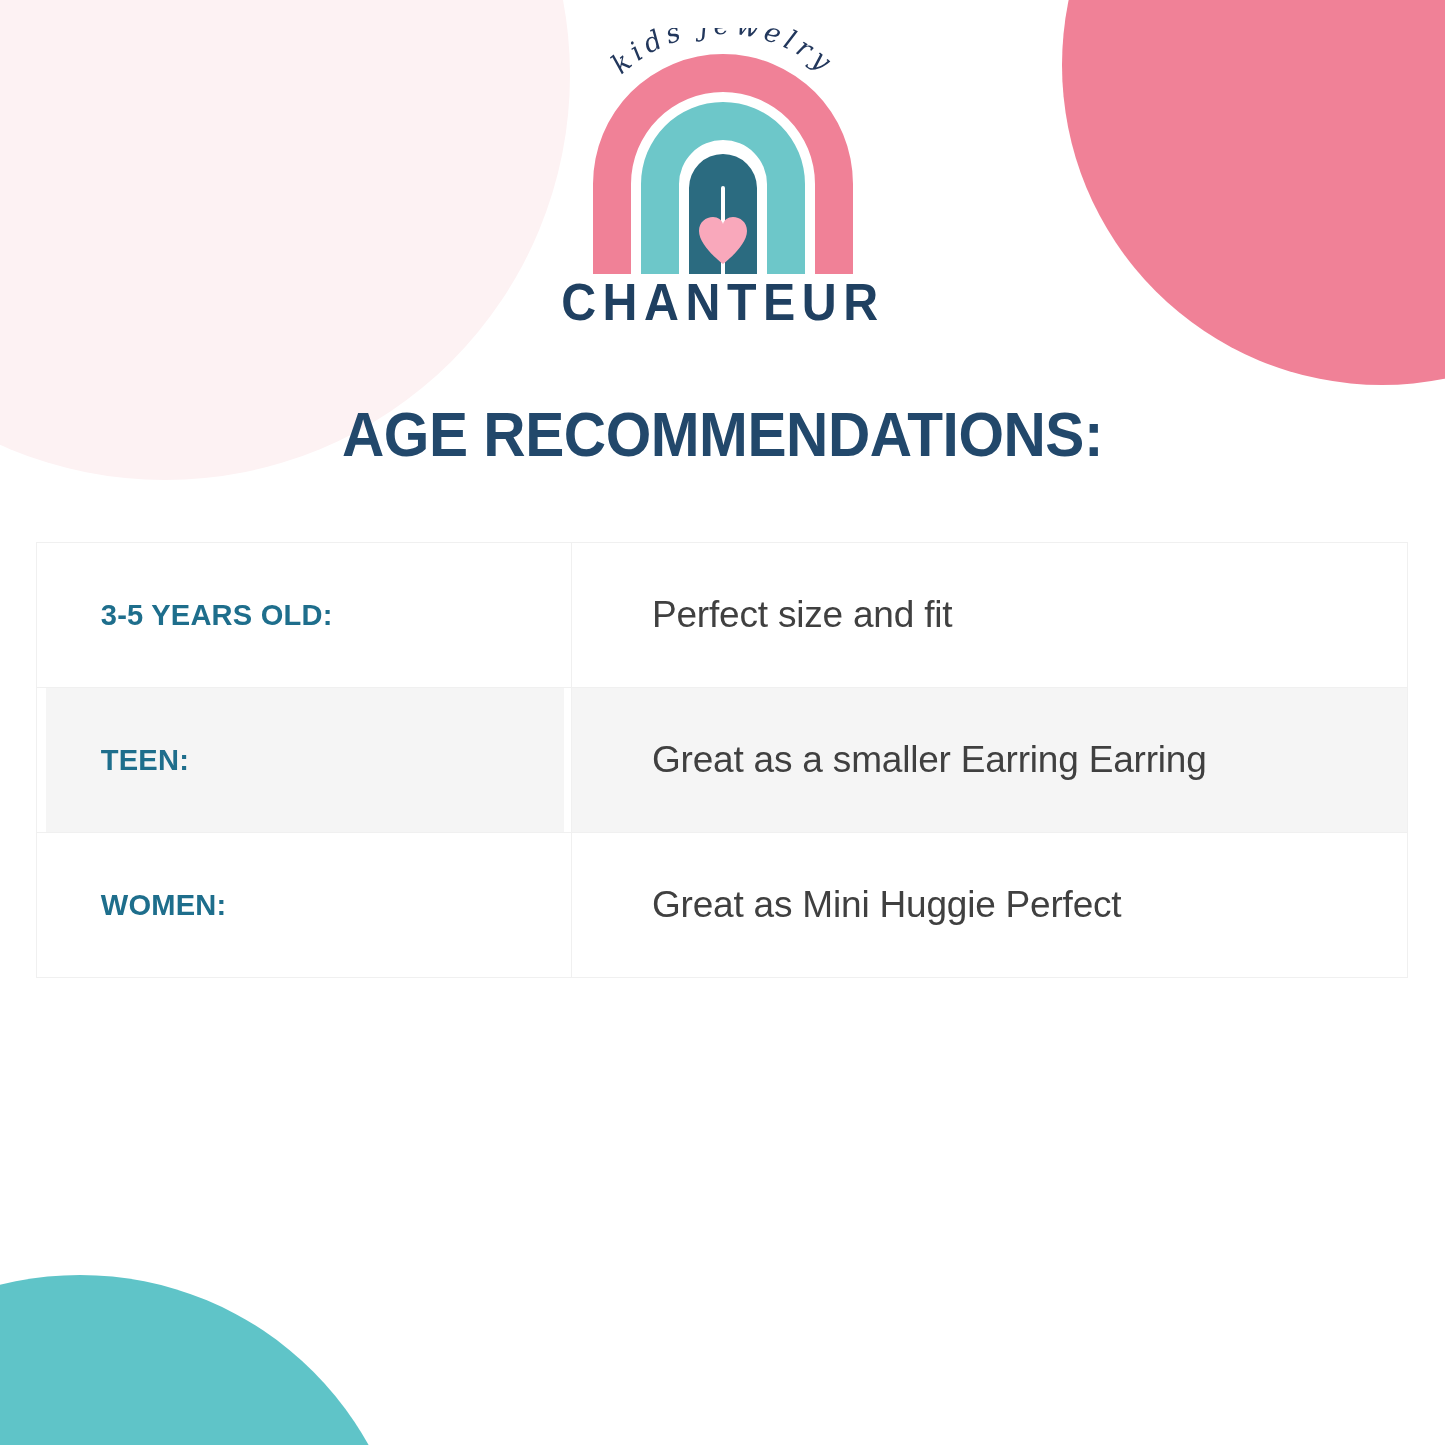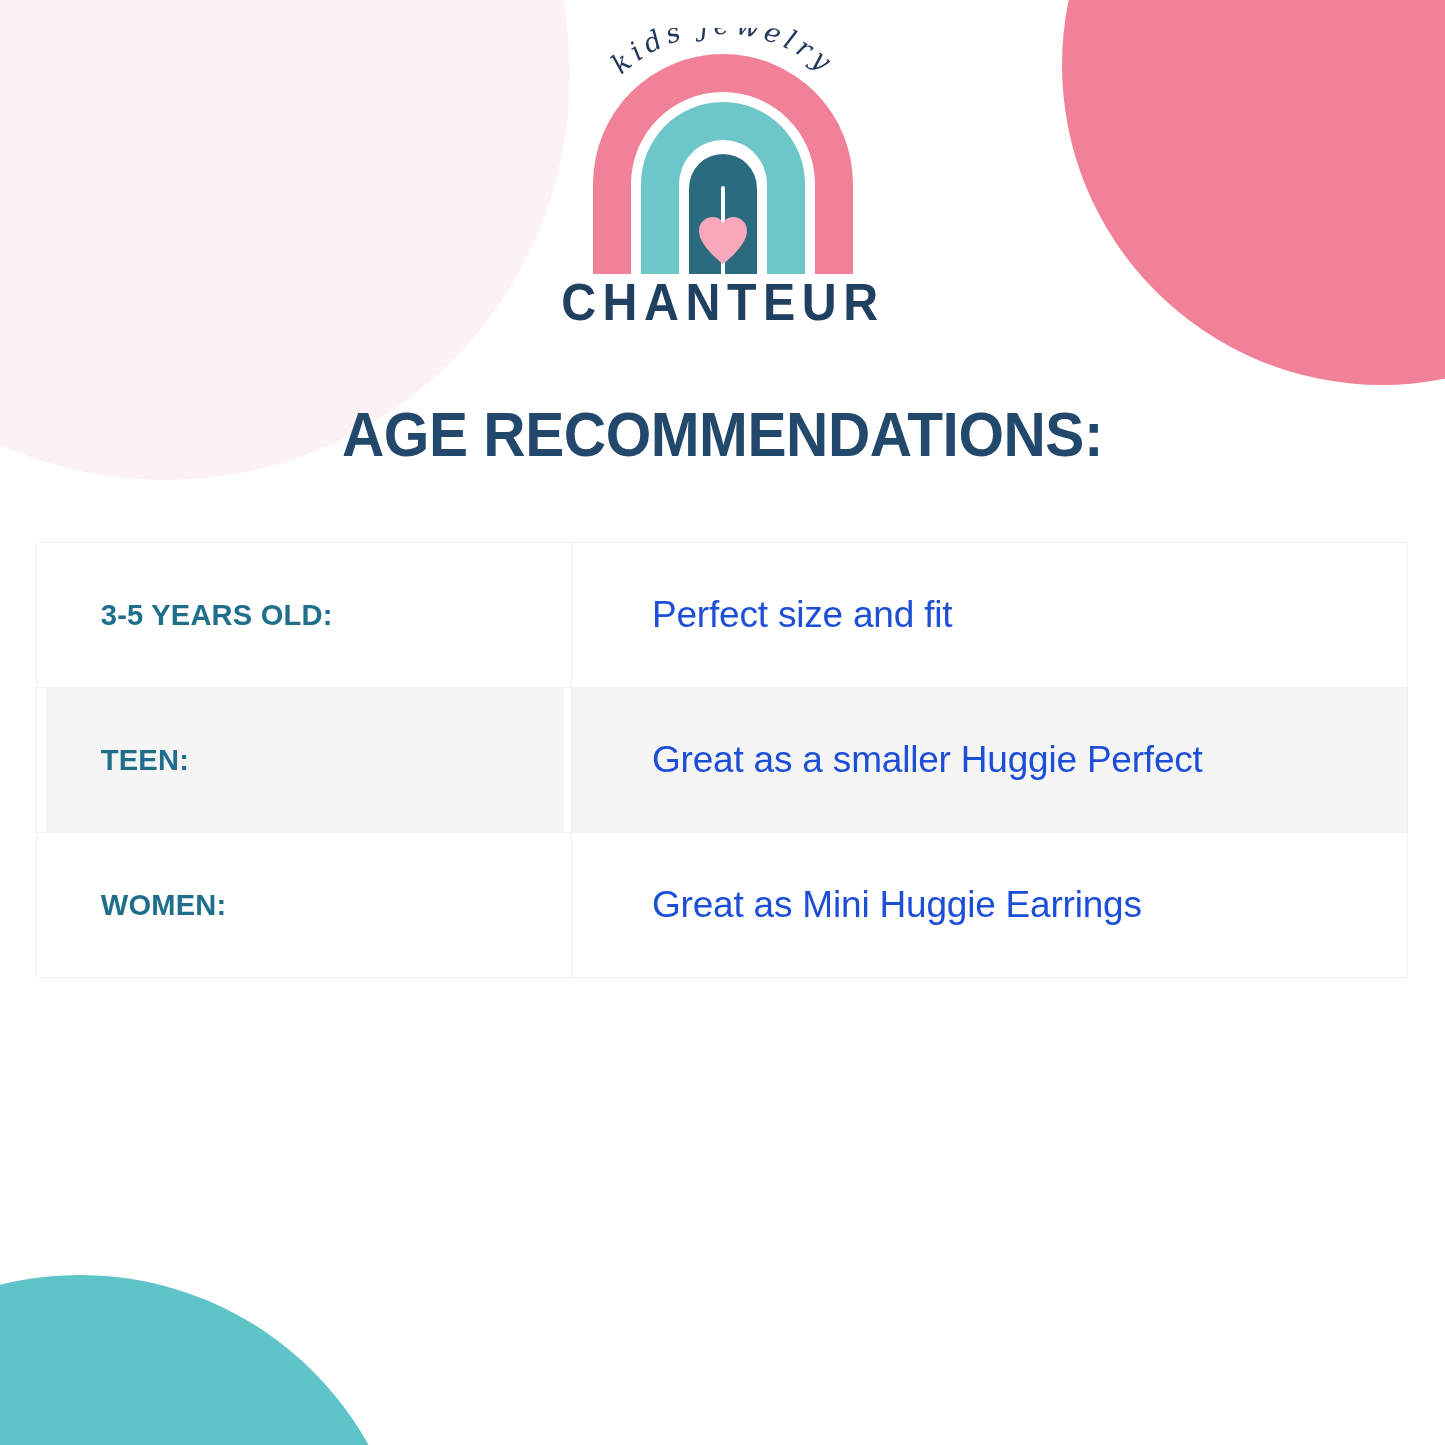--- a/index.html
+++ b/index.html
@@ -109,21 +109,21 @@
     color: #1E6E8C;
     font-size: 30px;
     font-weight: bold;
     letter-spacing: 0.2px;
     transform: scaleX(0.97);
     white-space: nowrap;
   }
 
   td.col-value {
     padding-left: 80px;
-    color: #1d4ed8;
+    color: #404040;
     font-size: 37px;
     font-weight: normal;
     letter-spacing: -0.2px;
     white-space: nowrap;
   }
 </style>
 </head>
 <body>
 
 <div id="page">
@@ -167,22 +167,22 @@
   <div id="page-title">AGE RECOMMENDATIONS:</div>
 
   <table id="age-table">
     <tbody>
       <tr class="row-white">
         <td class="col-label">3-5 YEARS OLD:</td>
         <td class="col-value">Perfect size and fit</td>
       </tr>
       <tr class="row-gray">
         <td class="col-label">TEEN:</td>
-        <td class="col-value">Great as a smaller Huggie Perfect</td>
+        <td class="col-value">Great as a smaller Earring Earring</td>
       </tr>
       <tr class="row-white">
         <td class="col-label">WOMEN:</td>
-        <td class="col-value">Great as Mini Huggie Earrings</td>
+        <td class="col-value">Great as Mini Huggie Perfect</td>
       </tr>
     </tbody>
   </table>
 
 </div>
 
 </body></html>

